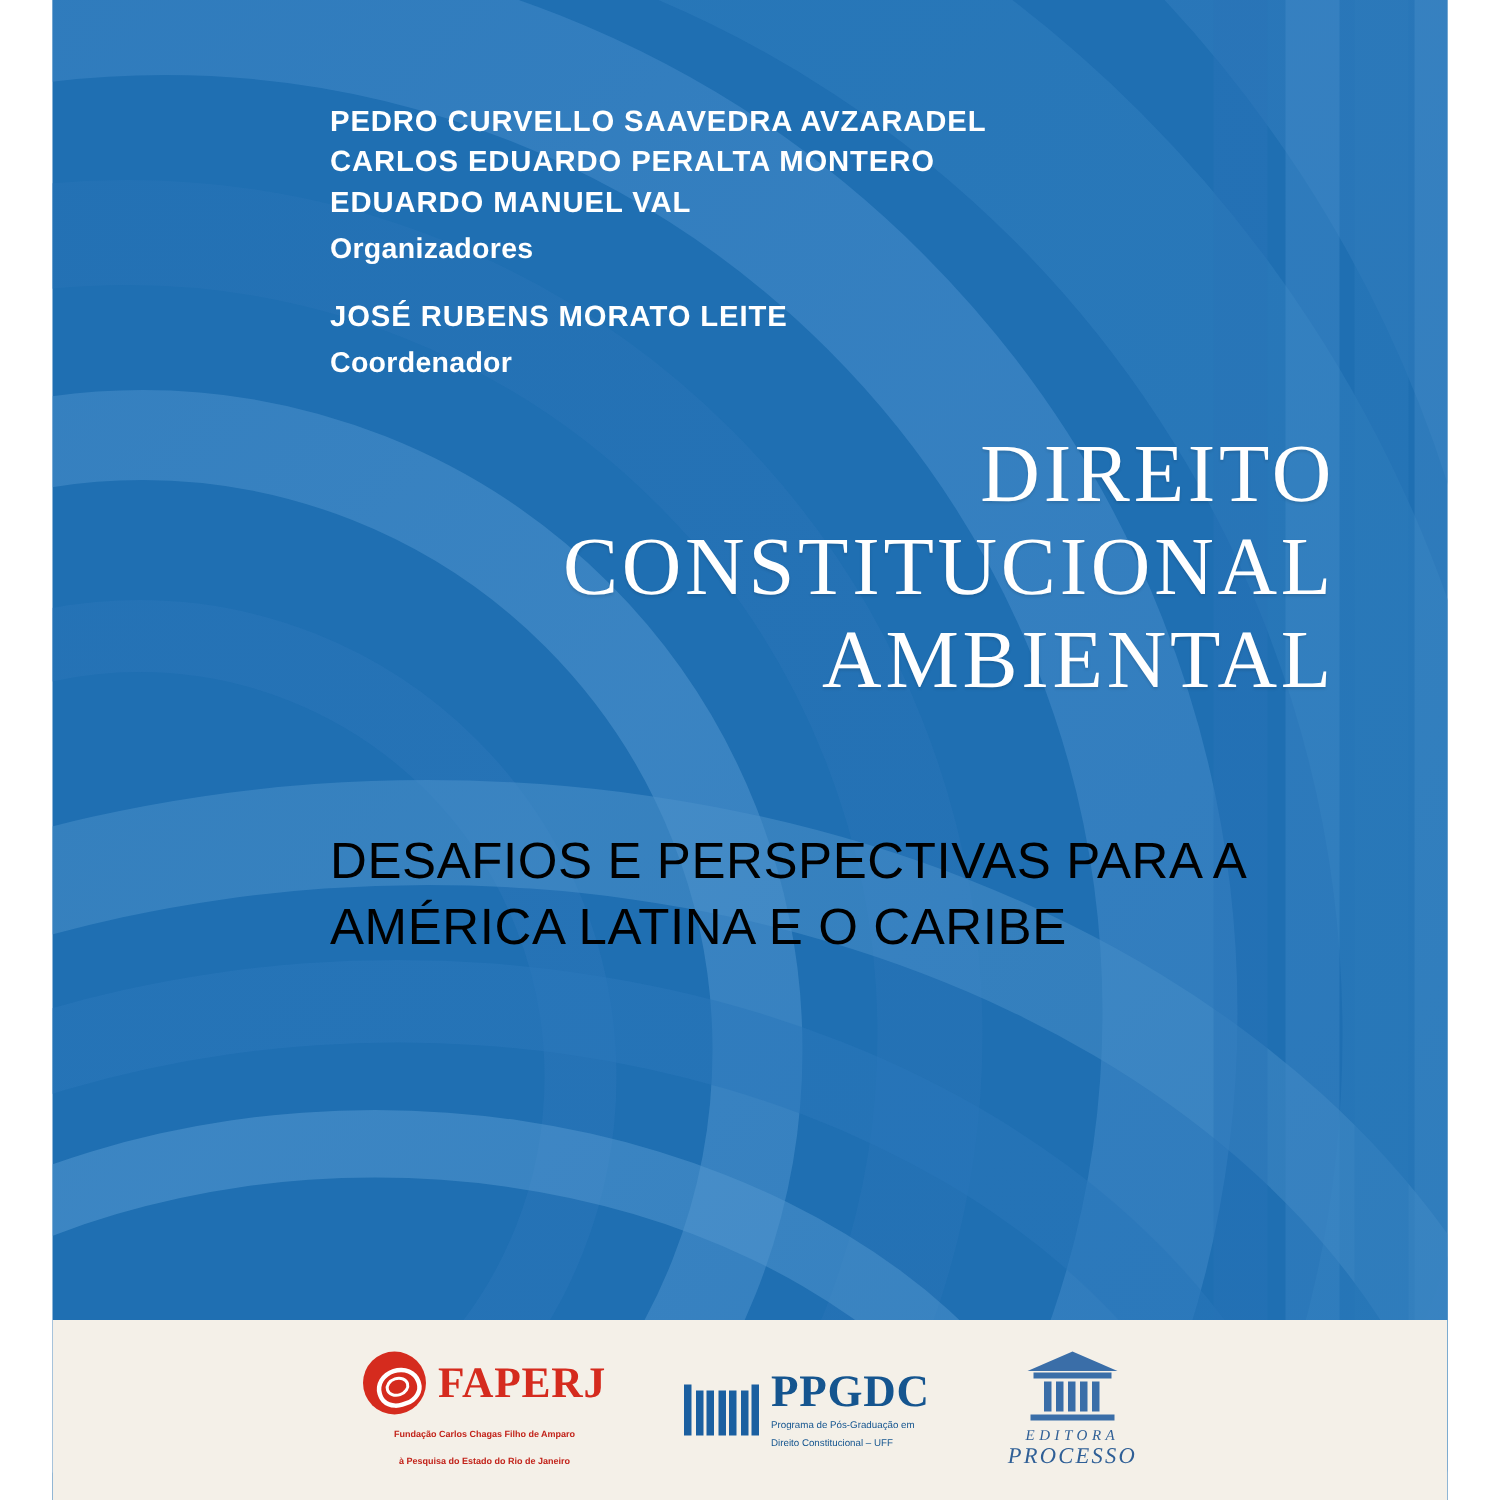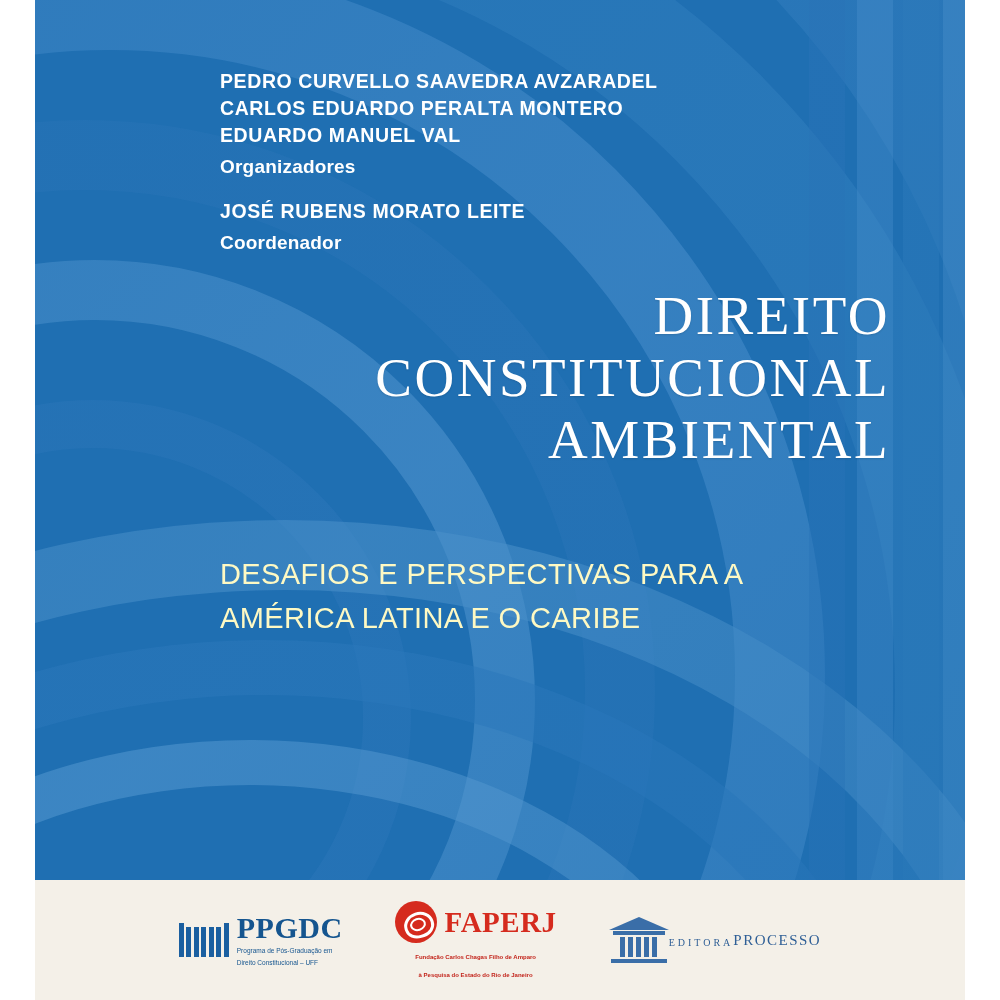--- a/index.html
+++ b/index.html
@@ -157,22 +157,22 @@
     letter-spacing: 2.5px;
     line-height: 62px;
     text-shadow: 0 1px 2px rgba(0,0,0,.12);
   }
   .title .line { display: block; white-space: nowrap; }
 
   .subtitle {
     position: absolute;
     left: 185px;
     top: 552px;
-    color: #fef9c3;
-    font-size: 29px;
+    color: #000000;
+    font-size: 34px;
     letter-spacing: .4px;
     line-height: 44px;
   }
   .subtitle .line { display: block; }
 
   
   .footer {
     position: absolute;
     left: 0;
     right: 0;
@@ -280,21 +280,21 @@
   .uff .name {
     margin-top: 5px;
     font-size: 11.5px;
     font-weight: bold;
     color: #15558f;
     text-align: center;
     line-height: 14px;
   }
 
   
-  .editora { flex-direction: row; align-items: center; }
+  .editora { flex-direction: column; align-items: center; font-style: italic; }
   .editora .temple {
     width: 60px;
     display: flex;
     flex-direction: column;
     align-items: center;
   }
   .editora .roof {
     width: 0; height: 0;
     border-left: 30px solid transparent;
     border-right: 30px solid transparent;
@@ -378,44 +378,44 @@
       <span class="line">AMBIENTAL</span>
     </div>
 
     <div class="subtitle">
       <span class="line">DESAFIOS E PERSPECTIVAS PARA A</span>
       <span class="line">AMÉRICA LATINA E O CARIBE</span>
     </div>
 
     <div class="footer">
 
-      <div class="logo ppgdc">
-        <div class="columns">
-          <i></i>
-            <i></i>
-            <i></i>
-            <i></i>
-            <i></i>
-            <i></i>
-            <i></i>
-        </div>
-        <div class="txt">
-          <div class="big">PPGDC</div>
-          <div class="small">Programa de Pós-Graduação em</div>
-          <div class="small">Direito Constitucional – UFF</div>
-        </div>
-      </div>
-
       <div class="logo faperj">
         <div class="row">
           <div class="mark"></div>
           <div class="word">FAPERJ</div>
         </div>
         <div class="sub">Fundação Carlos Chagas Filho de Amparo</div>
         <div class="sub">à Pesquisa do Estado do Rio de Janeiro</div>
+      </div>
+
+      <div class="logo ppgdc">
+        <div class="columns">
+          <i></i>
+            <i></i>
+            <i></i>
+            <i></i>
+            <i></i>
+            <i></i>
+            <i></i>
+        </div>
+        <div class="txt">
+          <div class="big">PPGDC</div>
+          <div class="small">Programa de Pós-Graduação em</div>
+          <div class="small">Direito Constitucional – UFF</div>
+        </div>
       </div>
 
 
       <div class="logo editora">
         <div class="temple">
           <div class="roof"></div>
           <div class="arch"></div>
           <div class="cols">
               <i></i>
               <i></i>

